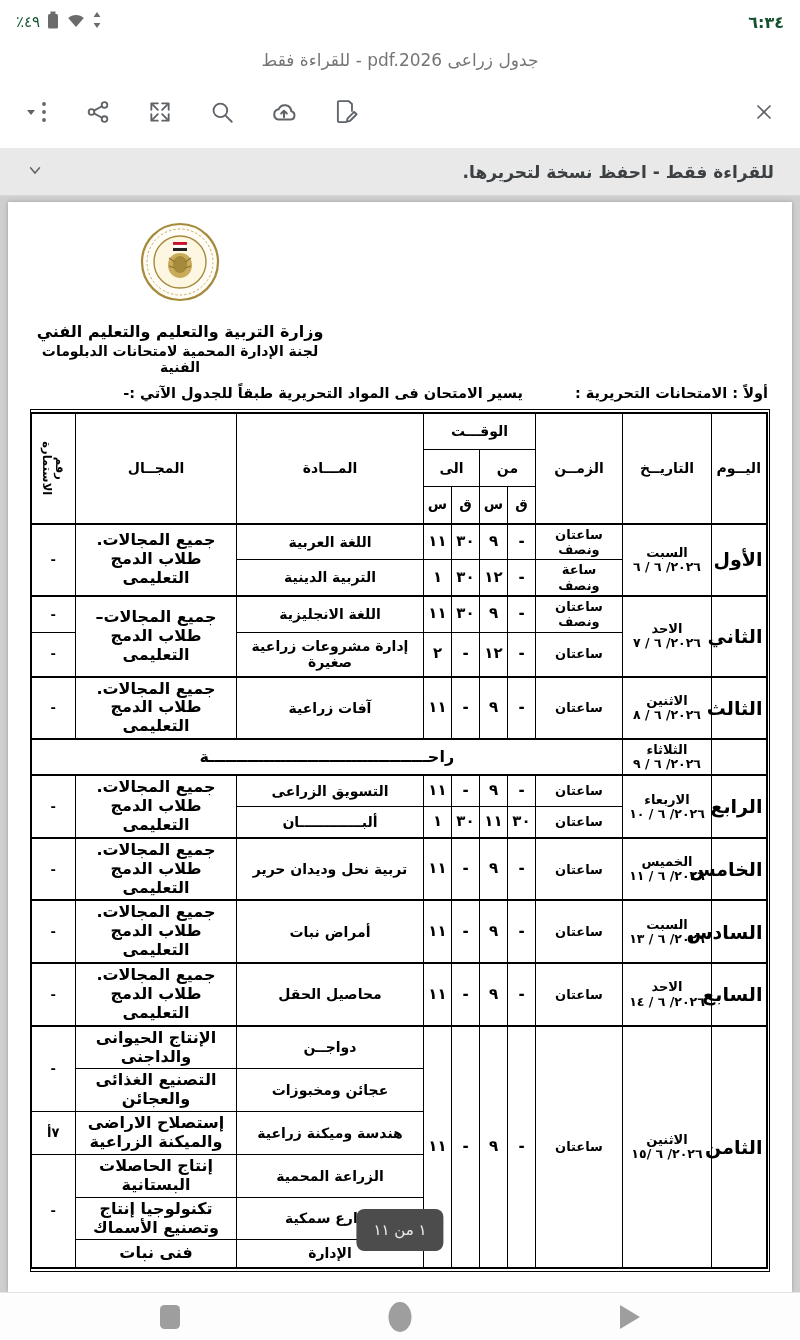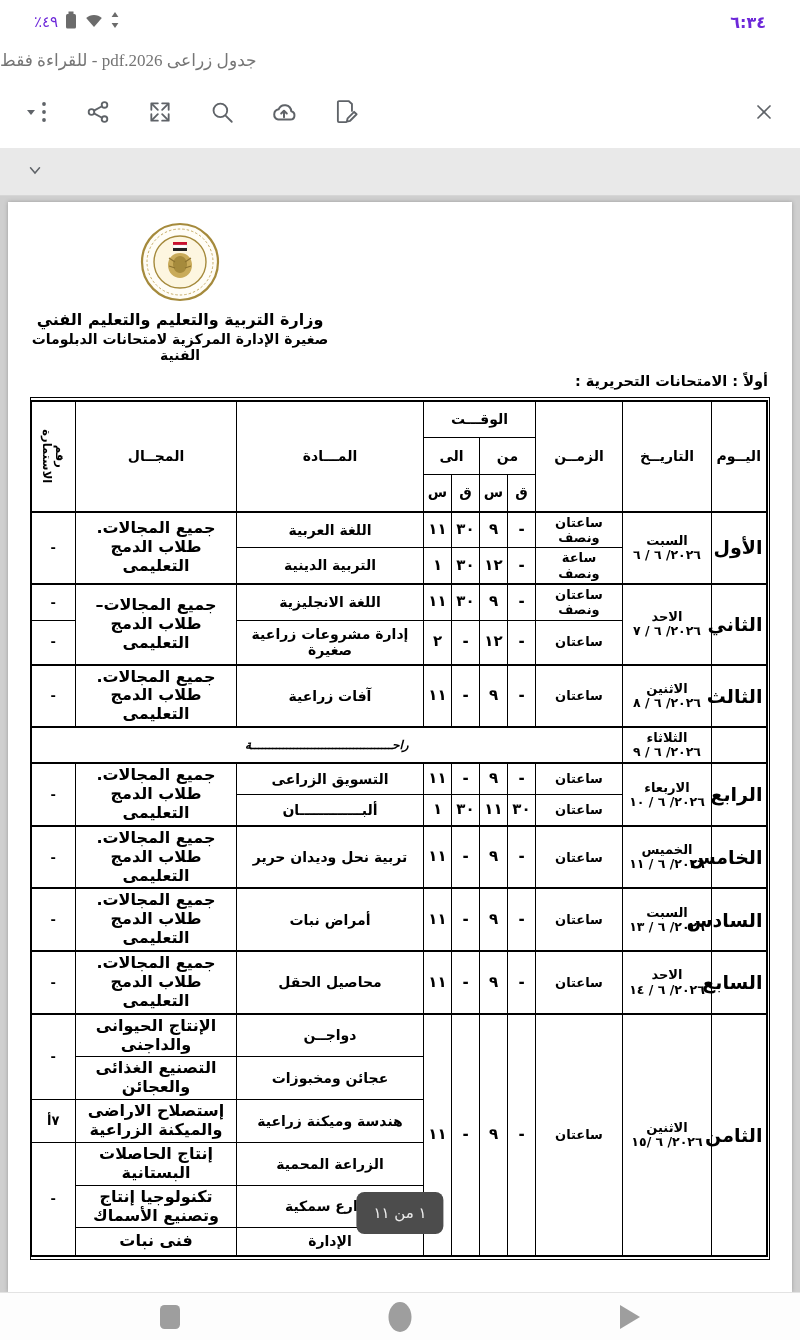--- a/index.html
+++ b/index.html
@@ -2,28 +2,28 @@
 <html lang="ar"><head>
 <meta charset="utf-8">
 <style>
   * { margin:0; padding:0; box-sizing:border-box; }
   html,body { width:800px; height:1340px; overflow:hidden; background:#fff;
               font-family:"DejaVu Sans", sans-serif; }
   .app { width:800px; height:1340px; display:flex; flex-direction:column; position:relative; }
 
   
   .status-bar { height:44px; display:flex; align-items:center; justify-content:space-between;
-                padding:0 34px; color:#6d28d9; }
+                padding:0 16px; color:#14532d; }
   .sb-left { display:flex; align-items:center; gap:6px; }
   .sb-left .pct { font-size:15px; }
   .sb-right { font-size:16px;font-weight:bold; }
   .ltr { direction:ltr; unicode-bidi:isolate; }
 
   
-  .title-bar { height:32px; display:flex; align-items:center; justify-content:flex-start;font-family:Liberation Serif, serif; }
+  .title-bar { height:32px; display:flex; align-items:center; justify-content:center; }
   .title-bar .t { color:#757575; font-size:17px; direction:rtl; }
 
   
   .toolbar { height:72px; display:flex; align-items:center; padding:0 18px; }
   .tb-group { display:flex; align-items:center; gap:26px; }
   .tb-btn { width:36px; height:36px; display:flex; align-items:center; justify-content:center; cursor:pointer; }
   .tb-btn svg { stroke:#5f6368; fill:none; stroke-width:1.7; stroke-linecap:round; stroke-linejoin:round; }
   .tb-spacer { flex:1; }
   .overflow { display:flex; align-items:center; gap:4px; }
 
@@ -35,21 +35,21 @@
   .banner svg { stroke:#5f6368; fill:none; stroke-width:2; stroke-linecap:round; }
 
   
   .viewer { flex:1; background:#cfcfcf; padding:6px 8px 0 8px; overflow:hidden; }
   .page { background:#fff; width:784px; height:100%; box-shadow:0 0 4px rgba(0,0,0,.25);
           padding-top:20px; direction:rtl; color:#000; }
 
   
   .doc-head { width:320px; margin-left:12px; margin-right:auto; text-align:center; }
   .seal { display:inline-block; }
-  .ministry-1 { font-size:16px; font-weight:bold; margin-top:4px; }
+  .ministry-1 { font-size:16px; font-weight:bold; margin-top:16px; }
   .ministry-2 { font-size:14px; font-weight:bold; margin-top:2px; }
 
   
   .doc-titles { margin:12px 12px 0 86px; text-align:center; font-weight:bold; }
   .doc-title-1 { font-size:20px; }
   .doc-title-2 { font-size:19px; margin-top:4px; }
   .doc-title-3 { font-size:19px; margin-top:4px; }
   .intro { display:flex; direction:rtl; margin:10px 24px 0 0; font-weight:bold; font-size:14.5px; }
   .intro .right {}
   .intro .left { margin-right:52px; }
@@ -64,26 +64,26 @@
   thead tr:last-child th { border-bottom:2px solid #000; }
   tr.gb td { border-top:2px solid #000; }
   td.day  { font-size:19px; }
   td.date { font-size:13px; }
   td.date .ltr { font-size:12.5px; }
   td.dur  { font-size:13px; }
   td.tm   { font-size:15px; }
   td.subj { font-size:14px; padding:5px 3px; }
   td.field{ font-size:16px; }
   td.form { font-size:13px; }
-  td.rest { font-size:12px; letter-spacing:1px; padding:0 3px;font-style:italic; }
+  td.rest { font-size:16px; letter-spacing:1px; padding:0 3px; }
   .form-head { display:flex; align-items:center; justify-content:center; height:72px; }
   .form-head .rot { transform:rotate(90deg); width:70px; font-size:11.5px; line-height:1.15; }
 
   
-  .page-pill { position:absolute; left:50%; transform:translateX(-50%); bottom:106px;
+  .page-pill { position:absolute; left:50%; transform:translateX(-50%); bottom:89px;
                background:#4c4c4c; color:#ececec; border-radius:8px; padding:12px 17px;
                font-size:15px; direction:rtl; }
 
   
   .nav-bar { height:48px; background:#fdfdfd; border-top:1px solid #e3e3e3;
              display:flex; align-items:center; justify-content:space-between; padding:0 150px; }
   .nav-btn { width:40px; height:40px; display:flex; align-items:center; justify-content:center; cursor:pointer; }
   .nav-btn svg { fill:#9e9e9e; }
 </style>
 </head>
@@ -175,20 +175,21 @@
     <div class="tb-spacer"></div>
     <div class="tb-btn">
       <svg width="24" height="24" viewBox="0 0 24 24">
           <line x1="6" y1="6" x2="18" y2="18"></line>
           <line x1="18" y1="6" x2="6" y2="18"></line>
         </svg>
     </div>
   </div>
 
   <div class="banner">
+    <span class="b-text">للقراءة فقط - احفظ نسخة لتحريرها.</span>
     <span class="chev">
       <svg width="18" height="18" viewBox="0 0 24 24">
           <polyline points="6,9 12,16 18,9"></polyline>
         </svg>
     </span>
   </div>
 
   <div class="viewer">
     <div class="page">
 
@@ -200,26 +201,27 @@
             <circle cx="40" cy="40" r="26" fill="#fdf6e0" stroke="#a58a3c" stroke-width="1.4"></circle>
             <rect x="33" y="20" width="14" height="3" fill="#c8102e"></rect>
             <rect x="33" y="23" width="14" height="3" fill="#ffffff" stroke="#ccc" stroke-width="0.3"></rect>
             <rect x="33" y="26" width="14" height="3" fill="#222222"></rect>
             <path d="M40 31c-8 0-12 6-12 12 0 8 6 13 12 13s12-5 12-13c0-6-4-12-12-12z" fill="#c9ab5a"></path>
             <path d="M40 34c-4 0-7 4-7 8 0 5 3 9 7 9s7-4 7-9c0-4-3-8-7-8z" fill="#a58a3c"></path>
             <path d="M29 36l6 4M51 36l-6 4M29 44l6 2M51 44l-6 2" stroke="#8c7230" stroke-width="1.2"></path>
           </svg>
         </span>
         <div class="ministry-1">وزارة التربية والتعليم والتعليم الفني</div>
-        <div class="ministry-2">صغيرة الإدارة المركزية لامتحانات الدبلومات الفنية</div>
+        <div class="ministry-2">لجنة الإدارة المحمية لامتحانات الدبلومات الفنية</div>
       </div>
 
 
       <div class="intro">
         <span class="right">أولاً : الامتحانات التحريرية :</span>
+        <span class="left">يسير الامتحان فى المواد التحريرية طبقاً للجدول الآتي :-</span>
       </div>
 
       <div class="tbl-wrap">
         <table>
           <colgroup>
             <col style="width:55px">
               <col style="width:89px">
               <col style="width:87px">
             <col style="width:28px">
               <col style="width:28px">

